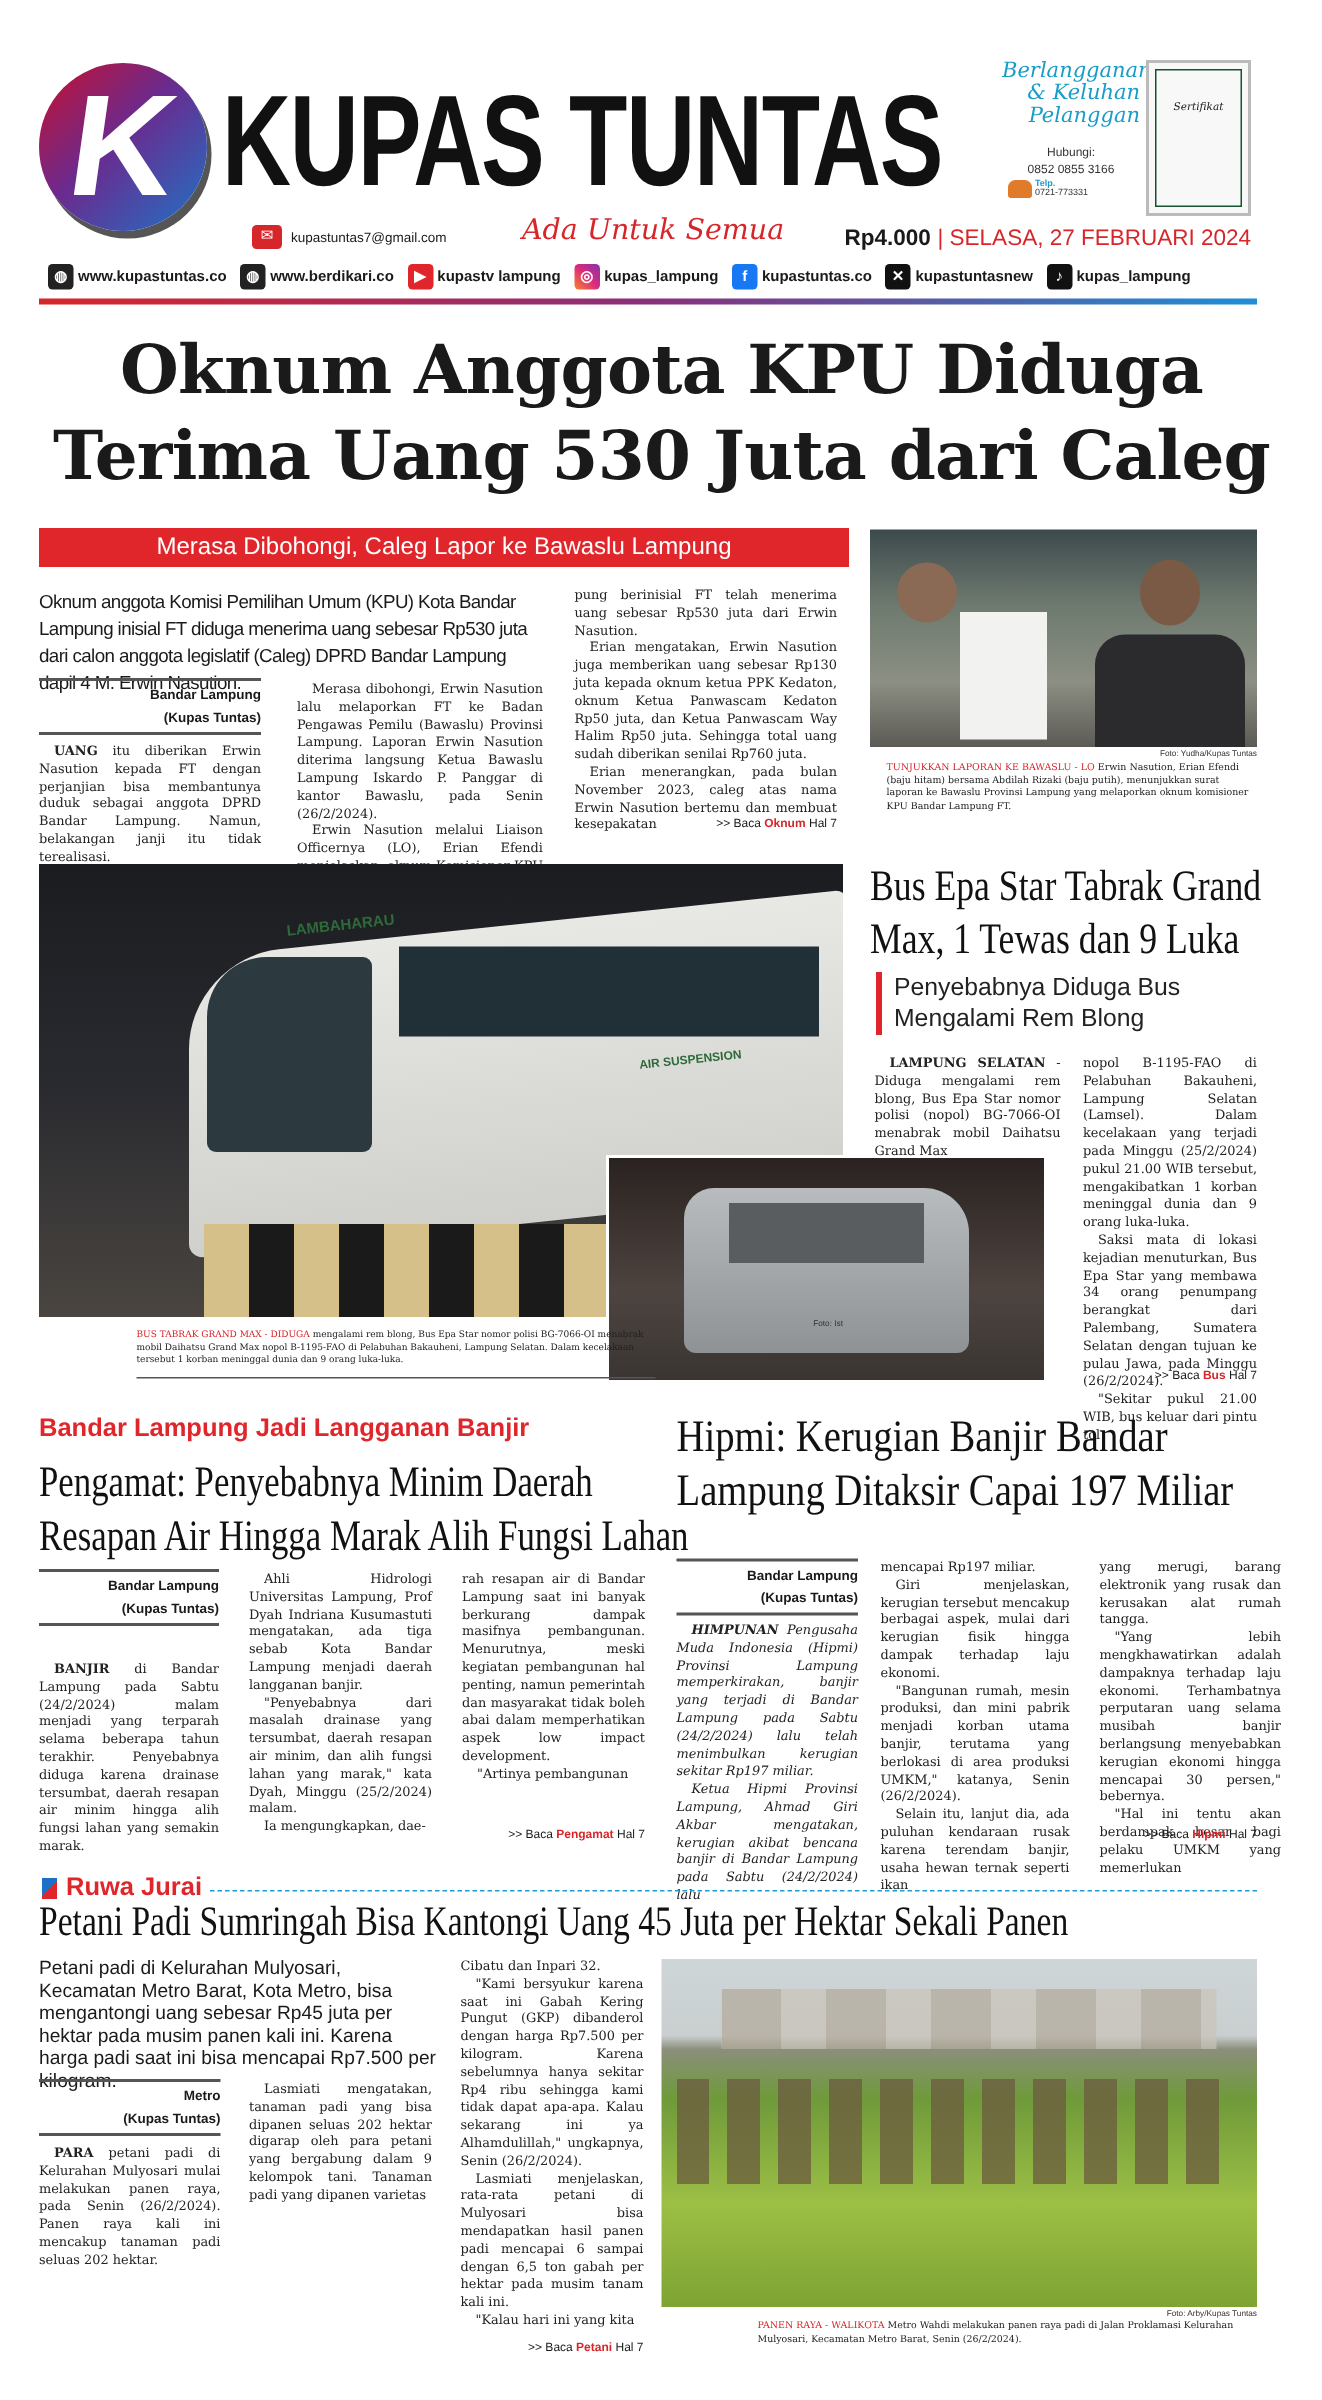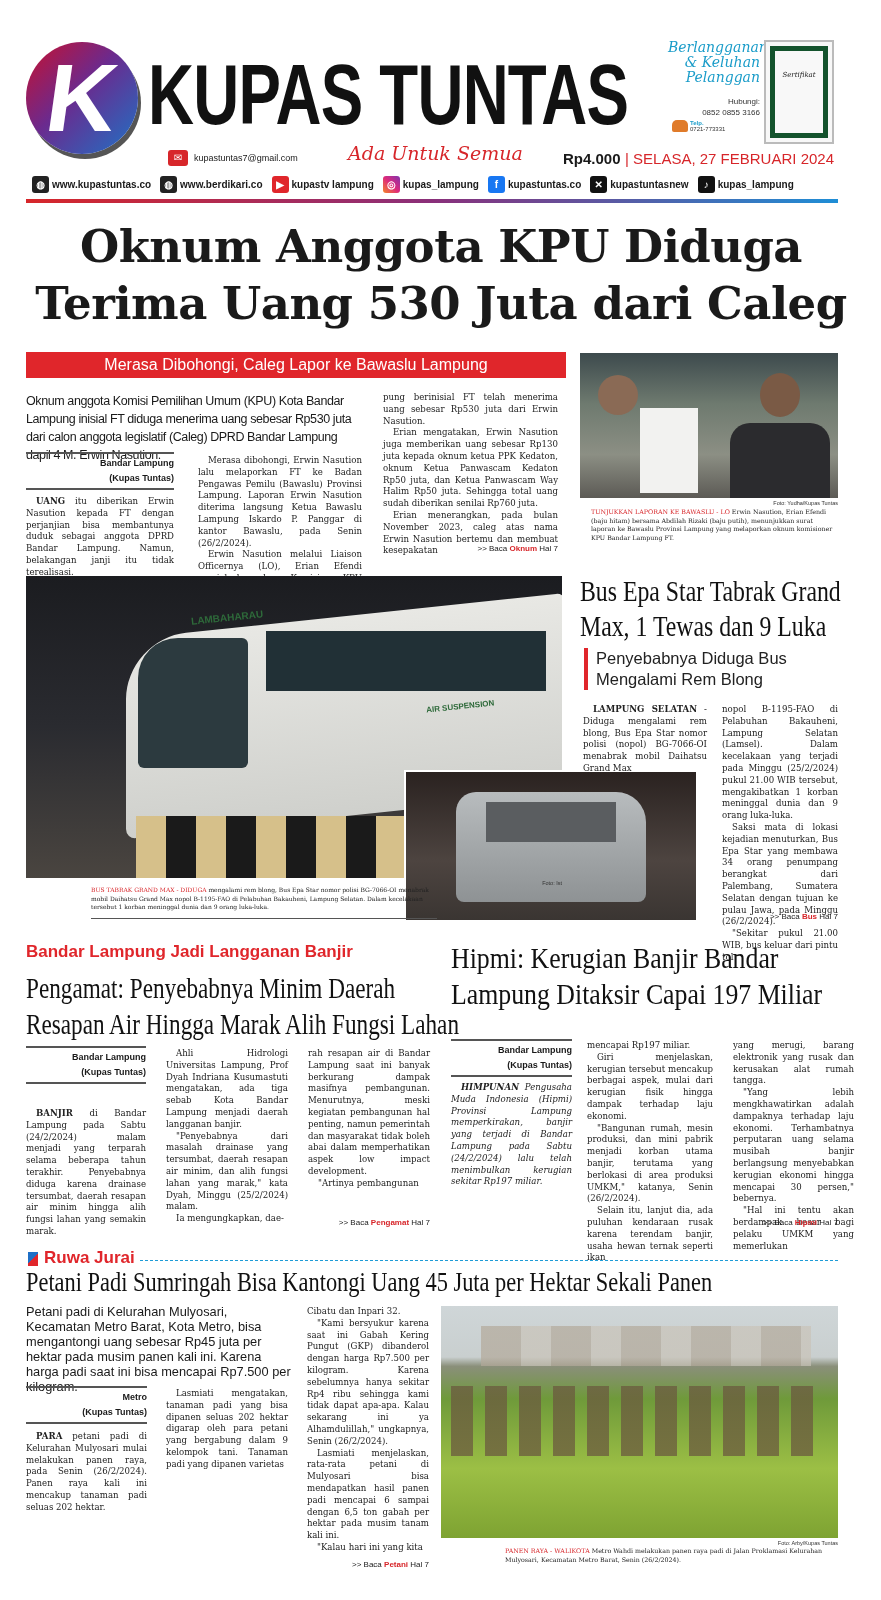--- a/index.html
+++ b/index.html
@@ -10,25 +10,25 @@
   .logo-circle { left: 26px; top: 42px; width: 112px; height: 112px; border-radius: 50%;
     background: linear-gradient(135deg, #c8102e 0%, #6b2a8e 45%, #1e73c6 100%); box-shadow: 3px 5px 0 #555; }
   .logo-k { left: 40px; top: 50px; width: 84px; height: 96px; color: #fff; font-family: "Liberation Sans", sans-serif; font-weight: bold; font-size: 96px; line-height: 96px; text-align: center; transform: skewX(-8deg); }
   .masthead-title { left: 148px; top: 48px; font-family: "Liberation Sans", sans-serif; font-weight: 900; font-size: 86px; line-height: 92px; letter-spacing: -1px; color: #111; transform: scaleX(0.74); transform-origin: left top; white-space: nowrap; }
   .tagline { left: 348px; top: 142px; font-family: "DejaVu Serif", serif; font-style: italic; color: #d7262a; font-size: 19px; }
   .email-row { left: 168px; top: 150px; display: flex; align-items: center; gap: 6px; font-family: "Liberation Sans", sans-serif; font-size: 9px; }
   .mail-icon { width: 20px; height: 16px; background: #d7262a; border-radius: 3px; color: #fff; font-size: 10px; line-height: 16px; text-align: center; }
   .price { left: 563px; top: 150px; font-family: "Liberation Sans", sans-serif; font-weight: bold; font-size: 15px; }
   .date { left: 625px; top: 150px; font-family: "Liberation Sans", sans-serif; font-size: 15px; color: #d7262a; }
   .sub-box { left: 668px; top: 40px; width: 92px; text-align: right; font-family: "DejaVu Serif", serif; font-style: italic; color: #1a9cc9; font-size: 14px; line-height: 15px; }
-  .contact { left: 668px; top: 96px; width: 92px; text-align: right; font-family: "Liberation Sans", sans-serif; font-size: 8px; line-height: 11px; color: #333; }
+  .contact { left: 668px; top: 96px; width: 92px; text-align: center; font-family: "Liberation Sans", sans-serif; font-size: 8px; line-height: 11px; color: #333; }
   .telp { left: 690px; top: 122px; font-family: "Liberation Sans", sans-serif; font-size: 6px; color: #333; }
   .phone-icon { left: 672px; top: 120px; width: 16px; height: 12px; background: #e07b2a; border-radius: 5px 5px 2px 2px; }
   .cert { left: 764px; top: 40px; width: 70px; height: 104px; border: 2px solid #bbb; background: #f8f8f8; padding: 4px; }
-  .cert-inner { width: 100%; height: 100%; border: 5px solid #14532d; text-align: center; font-size: 7px; font-style: italic; padding-top: 20px; }
+  .cert-inner { width: 100%; height: 100%; border: 1px solid #14532d; text-align: center; font-size: 7px; font-style: italic; padding-top: 20px; }
 
   .social-row { left: 32px; top: 176px; display: flex; gap: 9px; font-family: "Liberation Sans", sans-serif; font-weight: bold; font-size: 10px; align-items: center; white-space: nowrap; }
   .social-item { display: flex; align-items: center; gap: 3px; }
   .sicon { width: 17px; height: 17px; border-radius: 3px; display: inline-block; color: #fff; font-size: 10px; text-align: center; line-height: 17px; }
   .rule-grad { left: 26px; top: 199px; width: 812px; height: 4px; background: linear-gradient(90deg, #d7262a, #8a2f7a, #1e8ed6); }
 
   
   .headline { left: 20px; top: 218px; width: 842px; text-align: center; font-family: "DejaVu Serif", serif; font-weight: bold; font-size: 45px; line-height: 57px; letter-spacing: -0.5px; }
   .kicker-red { left: 26px; top: 352px; width: 540px; height: 26px; background: #e0262b; color: #fff; text-align: center; font-family: "Liberation Sans", sans-serif; font-size: 16px; line-height: 26px; }
   .lead { left: 26px; top: 392px; width: 336px; font-family: "Liberation Sans", sans-serif; font-size: 12.5px; line-height: 18px; letter-spacing: -0.4px; }
@@ -222,20 +222,21 @@
 <div class="abs" style="left:451px;top:940px;width:400px;">
   <div class="story-title-cond" style="font-size:30px;line-height:36px;transform:scaleX(0.86);">Hipmi: Kerugian Banjir Bandar</div>
   <div class="story-title-cond" style="font-size:30px;line-height:36px;transform:scaleX(0.86);">Lampung Ditaksir Capai 197 Miliar</div>
 </div>
 <div class="abs byline" style="left:451px;top:1039px;width:121px;">
   <div>Bandar Lampung</div>
   <div>(Kupas Tuntas)</div>
 </div>
 <div class="abs body-text" style="left:451px;top:1082px;width:121px;font-style:italic;">
   <p><b>HIMPUNAN</b><span> Pengusaha Muda Indonesia (Hipmi) Provinsi Lampung memperkirakan, banjir yang terjadi di Bandar Lampung pada Sabtu (24/2/2024) lalu telah menimbulkan kerugian sekitar Rp197 miliar.</span></p>
+  <p>Ketua Hipmi Provinsi Lampung, Ahmad Giri Akbar mengatakan, kerugian akibat bencana banjir di Bandar Lampung pada Sabtu (24/2/2024) lalu</p>
 </div>
 <div class="abs body-text" style="left:587px;top:1040px;width:126px;">
   <p style="text-indent:0">mencapai Rp197 miliar.</p>
   <p>Giri menjelaskan, kerugian tersebut mencakup berbagai aspek, mulai dari kerugian fisik hingga dampak terhadap laju ekonomi.</p>
   <p>"Bangunan rumah, mesin produksi, dan mini pabrik menjadi korban utama banjir, terutama yang berlokasi di area produksi UMKM," katanya, Senin (26/2/2024).</p>
   <p>Selain itu, lanjut dia, ada puluhan kendaraan rusak karena terendam banjir, usaha hewan ternak seperti ikan</p>
 </div>
 <div class="abs body-text" style="left:733px;top:1040px;width:121px;">
   <p style="text-indent:0">yang merugi, barang elektronik yang rusak dan kerusakan alat rumah tangga.</p>
   <p>"Yang lebih mengkhawatirkan adalah dampaknya terhadap laju ekonomi. Terhambatnya perputaran uang selama musibah banjir berlangsung menyebabkan kerugian ekonomi hingga mencapai 30 persen," bebernya.</p>

